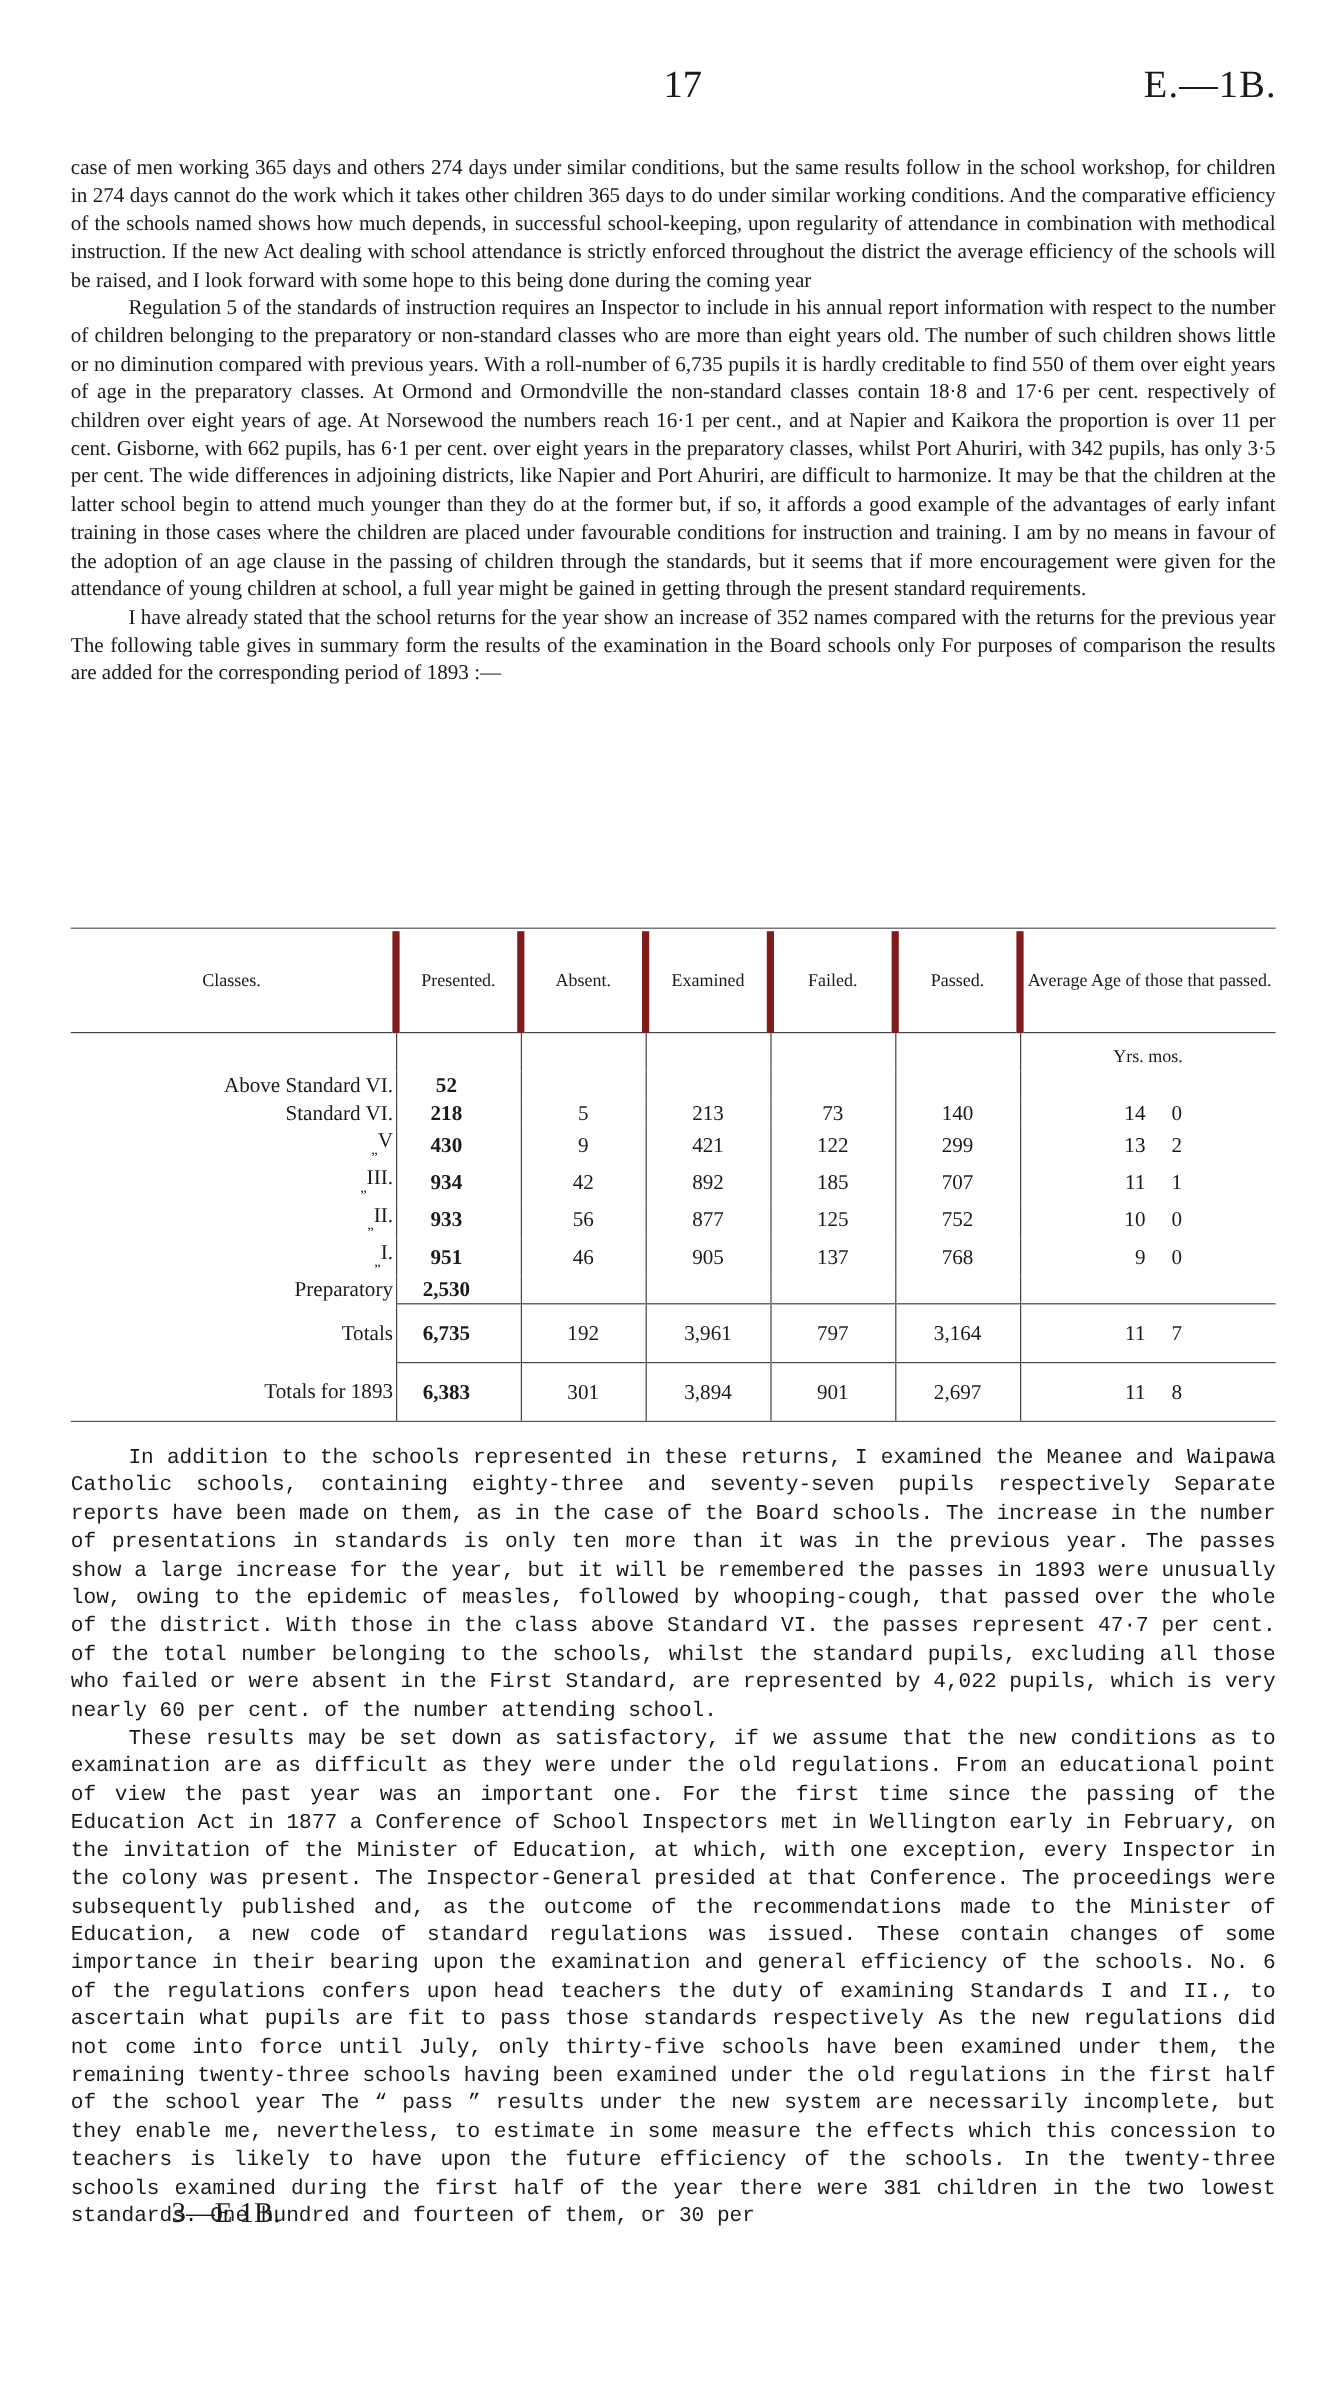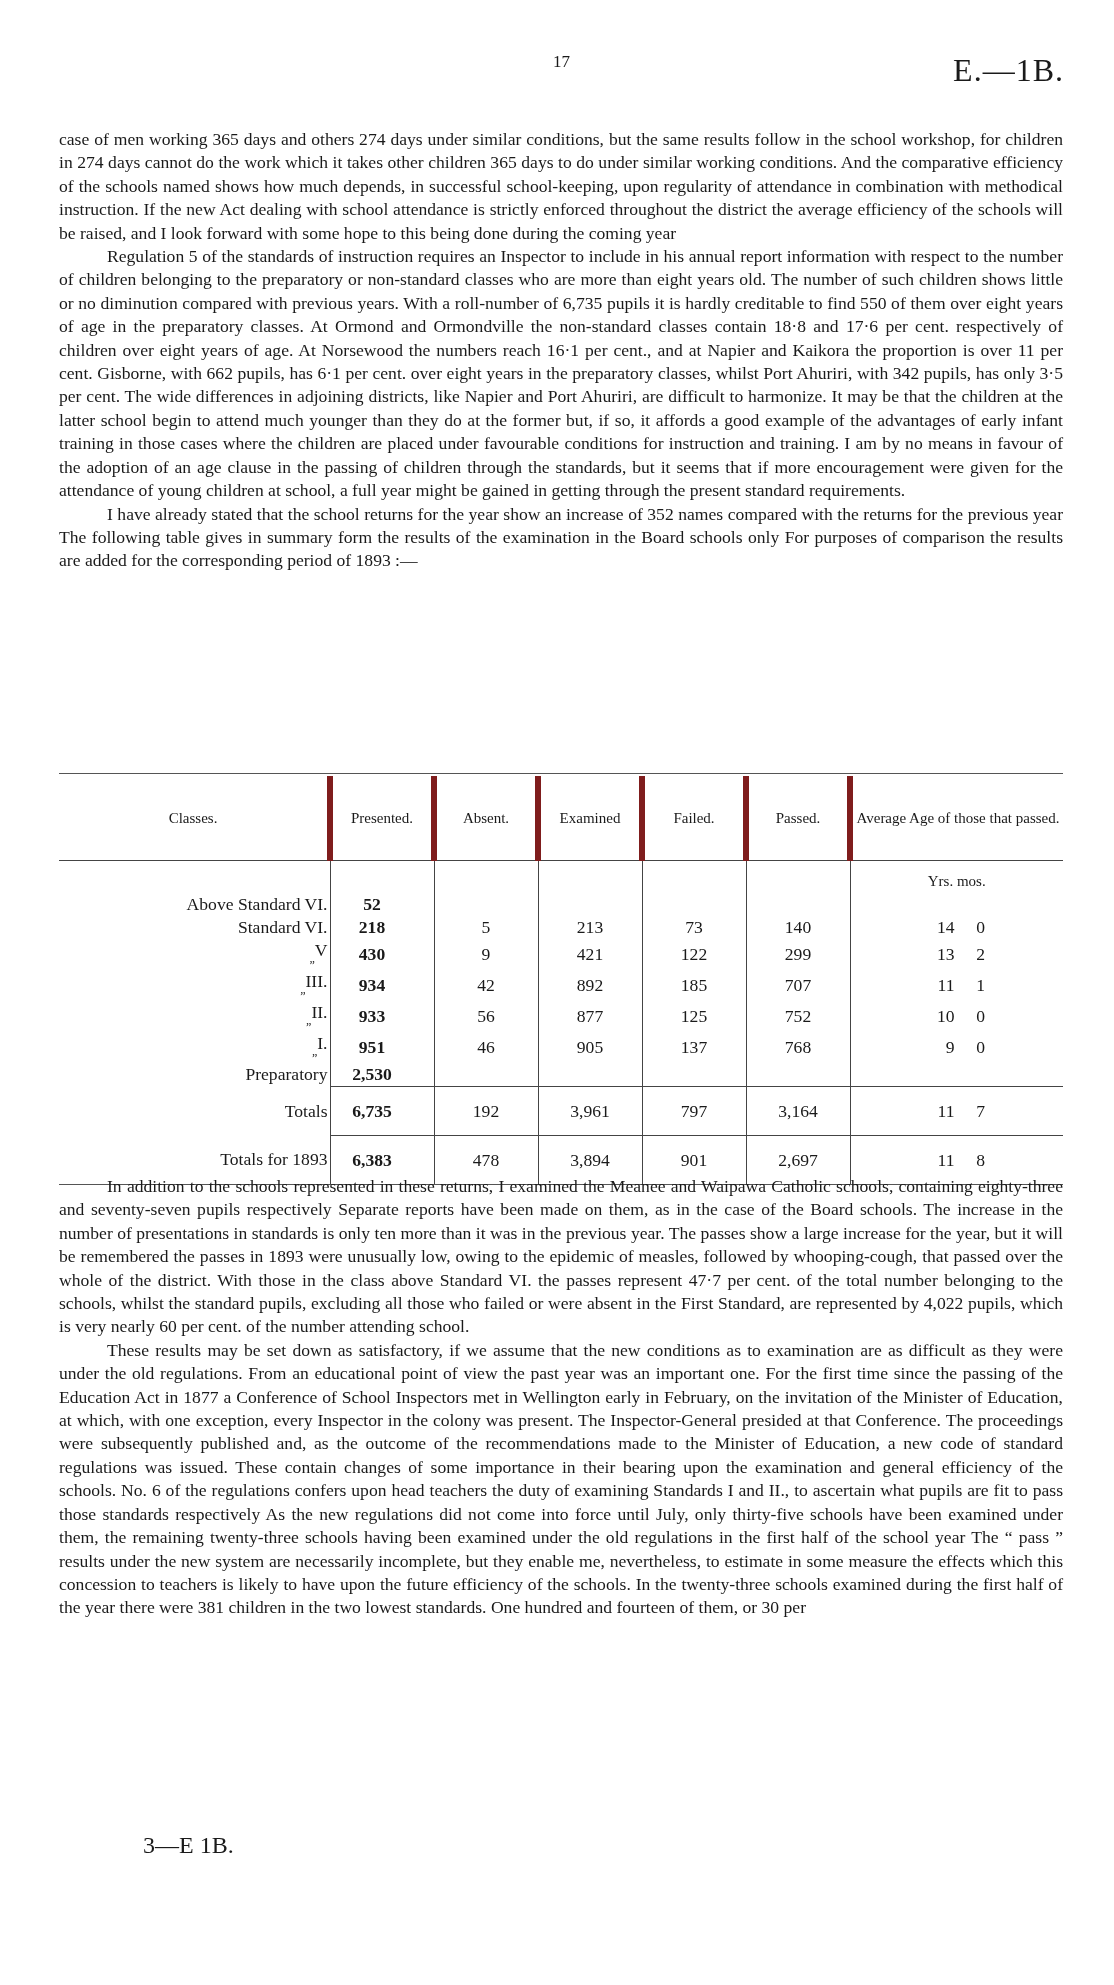--- a/index.html
+++ b/index.html
@@ -2,30 +2,30 @@
 <html><head>
 <meta charset="utf-8">
 <style>
   html, body { margin: 0; padding: 0; background: #ffffff; }
   body {
     width: 1114px; height: 1985px; position: relative; overflow: hidden;
     font-family: "Liberation Serif", "DejaVu Serif", serif;
     color: #1a1a1a;
   }
   .header { position: absolute; top: 52px; left: 0; width: 1114px; height: 40px; }
-  .page-num { position: absolute; left: 553px; top: 0; font-size: 17px; }
+  .page-num { position: absolute; left: 553px; top: 0; font-size: 32px; }
   .ref { position: absolute; right: 50px; top: 0; font-size: 32px; letter-spacing: 1px; }
   .body-text {
     position: absolute; left: 59px; width: 1004px;
     font-size: 17.6px; line-height: 23.4px; text-align: justify;
   }
   .body-text p { margin: 0; text-indent: 0; }
   .body-text p.indent { text-indent: 48px; }
   #block1 { top: 128px; }
-  #block2 { top: 1175px; }
+  #block2 { top: 1204px; font-family: Liberation Mono, monospace; }
   .rule { position: absolute; left: 59px; width: 1004px; border-top: 1px solid #555; }
   table.results {
     position: absolute; left: 59px; top: 776px; width: 1004px;
     border-collapse: collapse; font-size: 17.6px;
   }
   table.results th {
     font-weight: normal; font-size: 15px; height: 84px; vertical-align: middle;
     border-left: 6px solid #7f1d1d; border-bottom: 1px solid #444; padding: 0 2px;
   }
   table.results th:first-child { border-left: none; }
@@ -151,21 +151,21 @@
       <td class="num">6,735</td>
       <td>192</td>
       <td>3,961</td>
       <td>797</td>
       <td>3,164</td>
       <td class="age"><span class="y">11</span> <span class="m">7</span></td>
     </tr>
     <tr class="total">
       <td>Totals for 1893</td>
       <td class="num">6,383</td>
-      <td>478</td>
+      <td>301</td>
       <td>3,894</td>
       <td>901</td>
       <td>2,697</td>
       <td class="age"><span class="y">11</span> <span class="m">8</span></td>
     </tr>
   </tbody>
 </table>
 
 <div class="rule" style="top:1184px"></div>
 

